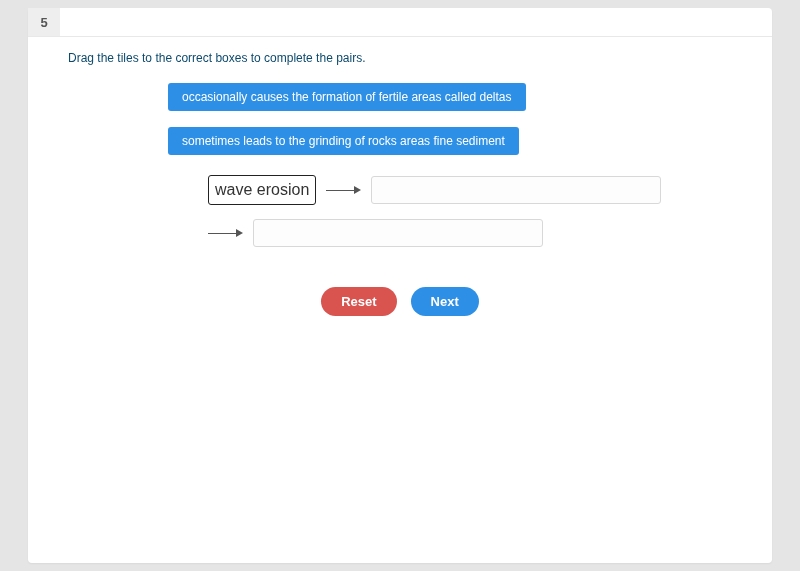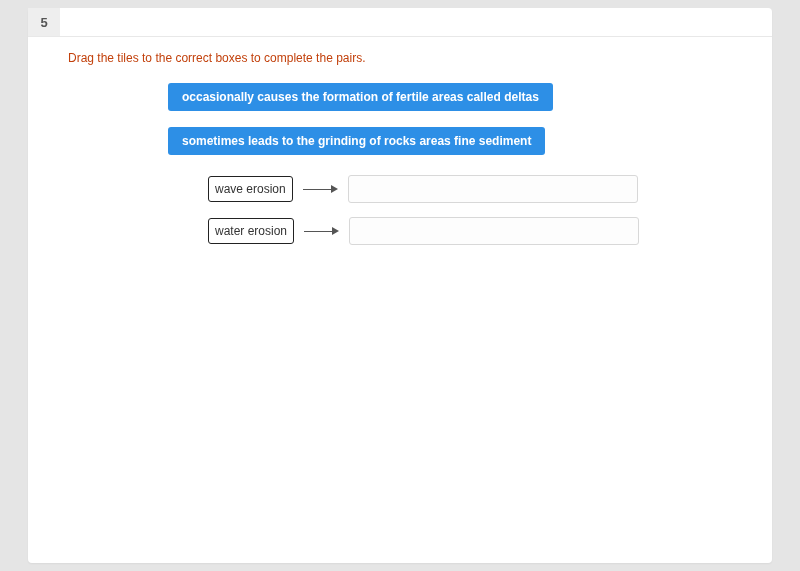--- a/index.html
+++ b/index.html
@@ -31,56 +31,55 @@
       height: 28px;
       display: flex;
       align-items: center;
       justify-content: center;
     }
     .content {
       padding: 14px 40px 28px 40px;
     }
     .instr {
       font-size: 12px;
-      color: #c2410c;
+      color: #0c4a6e;
       margin-bottom: 14px;
     }
     .tiles {
       margin: 18px 0 20px 100px;
       display: flex;
       flex-direction: column;
       gap: 16px;
       align-items: flex-start;
     }
     .tile {
       background: #2d8fe6;
       color: #fff;
       font-size: 12px;
       padding: 7px 14px;
       border-radius: 3px;
       cursor: move;
       white-space: nowrap;
-      font-weight: bold;
     }
     .pairs {
       margin-left: 140px;
       display: flex;
       flex-direction: column;
       gap: 14px;
     }
     .pair-row {
       display: flex;
       align-items: center;
       gap: 10px;
     }
     .label-box {
       border: 1.5px solid #222;
       border-radius: 3px;
       padding: 5px 6px;
-      font-size: 12px;
+      font-size: 16px;
       color: #333;
       min-width: 80px;
       text-align: center;
       background: #fff;
     }
     .arrow {
       display: flex;
       align-items: center;
     }
     .arrow-line {
@@ -142,26 +141,29 @@
       <div class="pair-row">
         <div class="label-box">wave erosion</div>
         <div class="arrow">
           <div class="arrow-line"></div>
             <div class="arrow-head"></div>
         </div>
         <div class="drop"></div>
       </div>
 
       <div class="pair-row">
-        <div class="label-box">water erosion</div>
         <div class="arrow">
           <div class="arrow-line"></div>
             <div class="arrow-head"></div>
         </div>
         <div class="drop"></div>
       </div>
 
 
     </div>
 
+    <div class="controls">
+      <button class="btn btn-reset">Reset</button>
+      <button class="btn btn-next">Next</button>
+    </div>
 
   </div>
 </div>
 
 </body></html>

